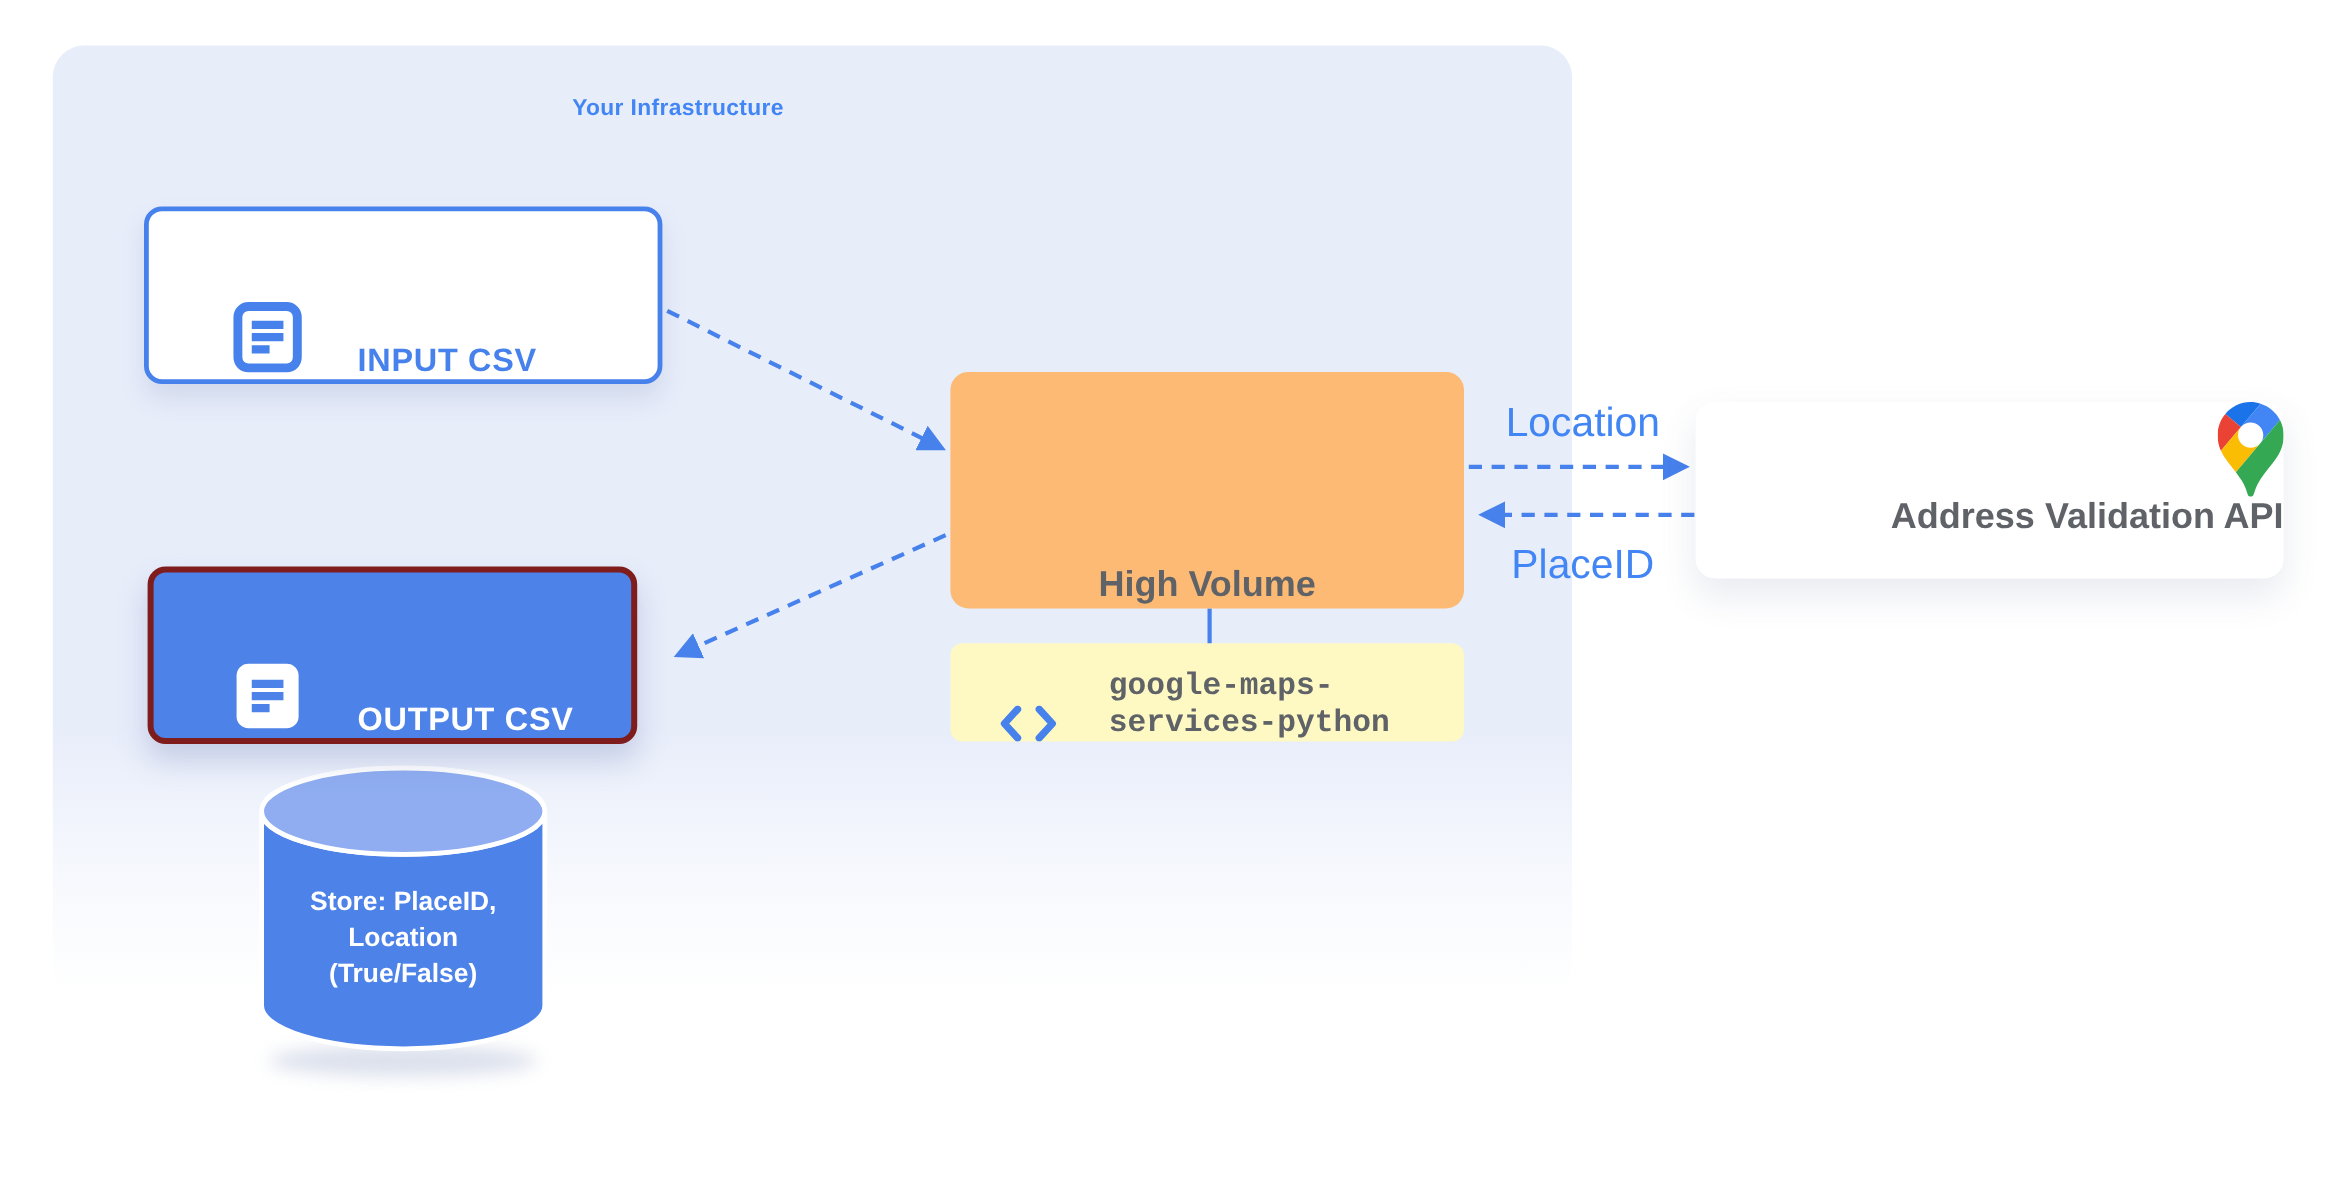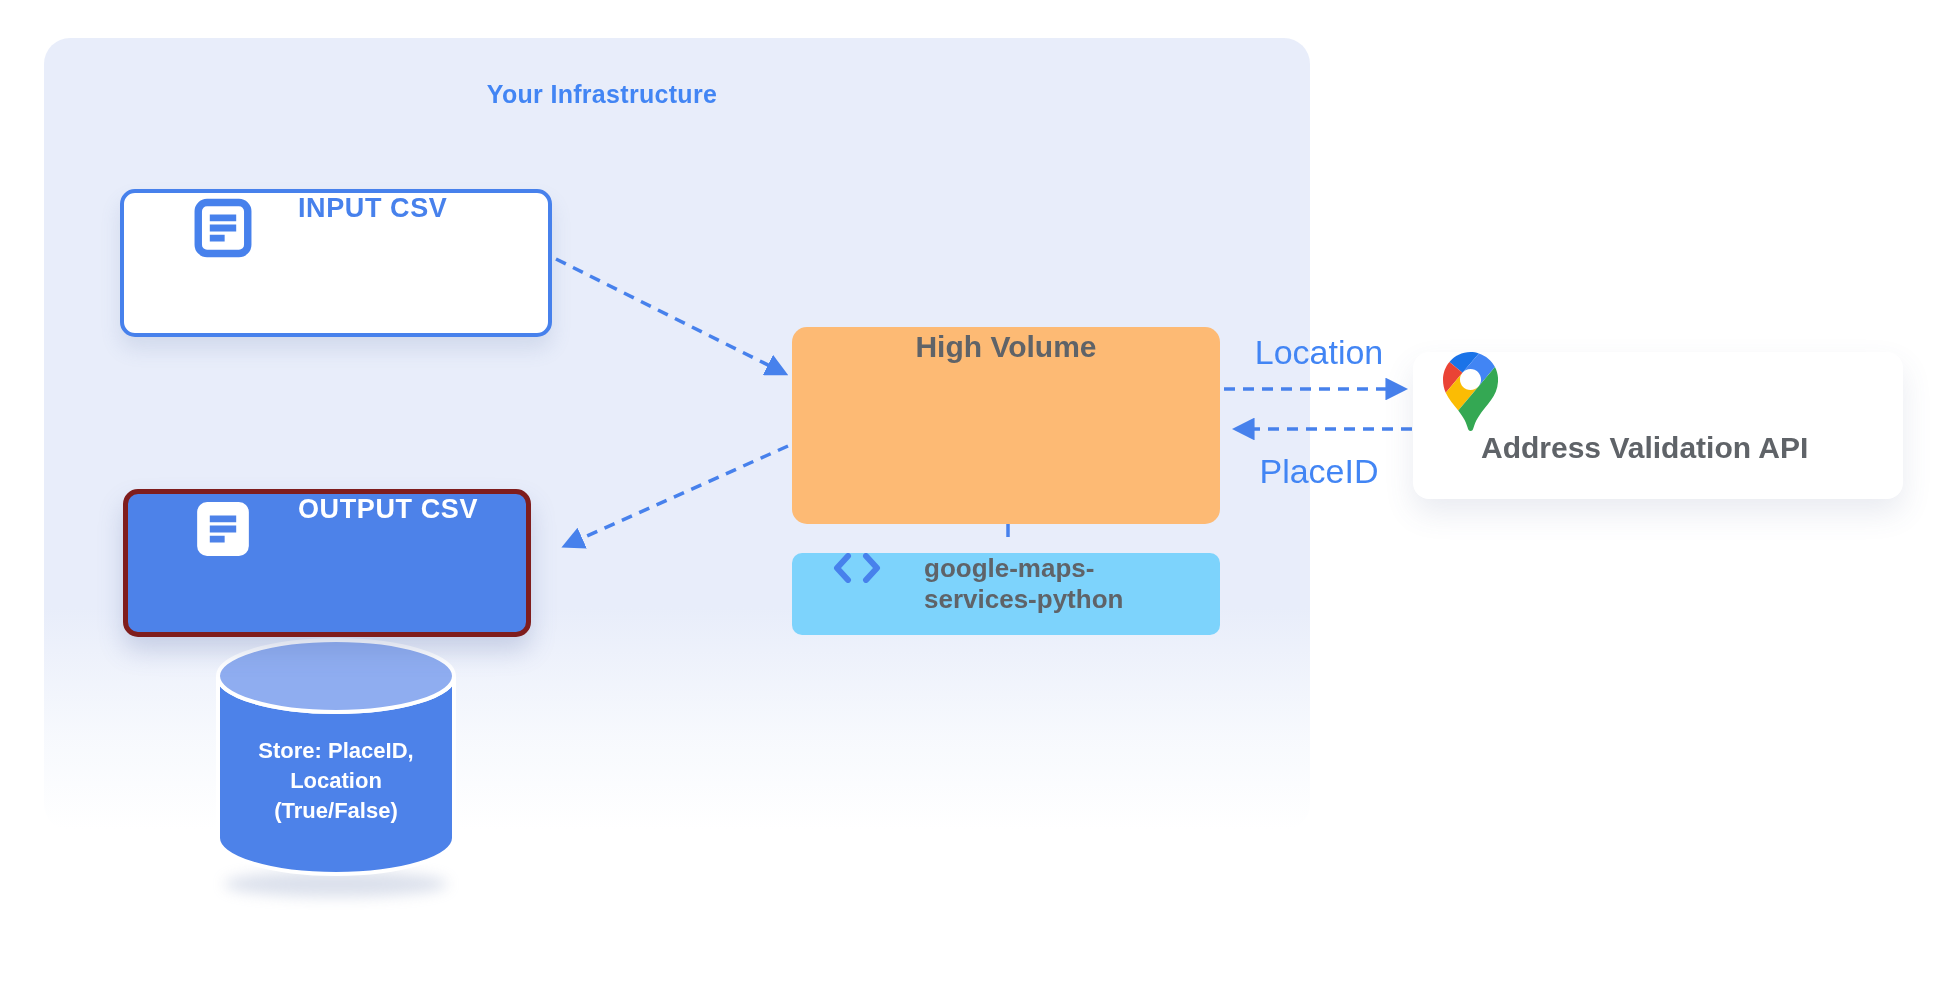--- a/index.html
+++ b/index.html
@@ -10,28 +10,28 @@
   }
   .abs{position:absolute;}
 
   
   .panel{
     left:44px;top:38px;width:1266px;height:792px;border-radius:26px;
     background:linear-gradient(180deg,#e8edfa 0%,#e8edfa 72%,rgba(240,244,252,0.55) 88%,rgba(255,255,255,0) 100%);
   }
   .panel-title{
     left:44px;top:80px;width:1042px;text-align:center;
-    font-size:25px;font-weight:700;color:#4285f4;letter-spacing:0.3px;padding-left:37px;
+    font-size:19px;font-weight:700;color:#4285f4;letter-spacing:0.3px;
   }
 
   
   svg.overlay{left:0;top:0;}
 
   
-  .node{display:flex;align-items:flex-start;box-sizing:border-box;margin-top:17px;}
+  .node{display:flex;align-items:flex-end;box-sizing:border-box;}
 
   .input-box{
     left:120px;top:172px;width:432px;height:148px;background:#ffffff;
     border:4px solid #4781ec;border-radius:15px;padding-left:66px;
     box-shadow:0 12px 20px rgba(96,116,170,0.16);
   }
   .input-box .label{font-size:27px;font-weight:700;color:#4781ec;letter-spacing:0.6px;margin-left:42px;}
 
   .output-box{
     left:123px;top:472px;width:408px;height:148px;background:#4d82e9;
@@ -41,22 +41,22 @@
   .output-box .label{font-size:27px;font-weight:700;color:#ffffff;letter-spacing:0.6px;margin-left:42px;}
 
   .script-box{
     left:792px;top:310px;width:428px;height:197px;background:#fdba74;
     border-radius:15px;justify-content:center;
   }
   .script-box .txt{font-size:30px;line-height:39px;font-weight:700;color:#5f6368;text-align:center;}
   .script-box .txt span{display:block;}
 
   .library-box{
-    left:792px;top:536px;width:428px;height:82px;background:#7dd3fc;
-    border-radius:10px;padding-left:40px;
+    left:792px;top:536px;width:428px;height:82px;background:#fef9c3;
+    border-radius:10px;padding-left:40px;font-family:Liberation Mono, monospace;
   }
   .library-box .txt{font-size:26px;line-height:31px;font-weight:700;color:#5f6368;margin-left:42px;}
   .library-box .txt span{display:block;}
 
   .api-box{
     left:1413px;top:335px;width:490px;height:147px;background:#ffffff;
     border-radius:16px;padding-left:30px;
     box-shadow:0 14px 30px rgba(70,90,140,0.12);
     flex-direction:column;
   }

